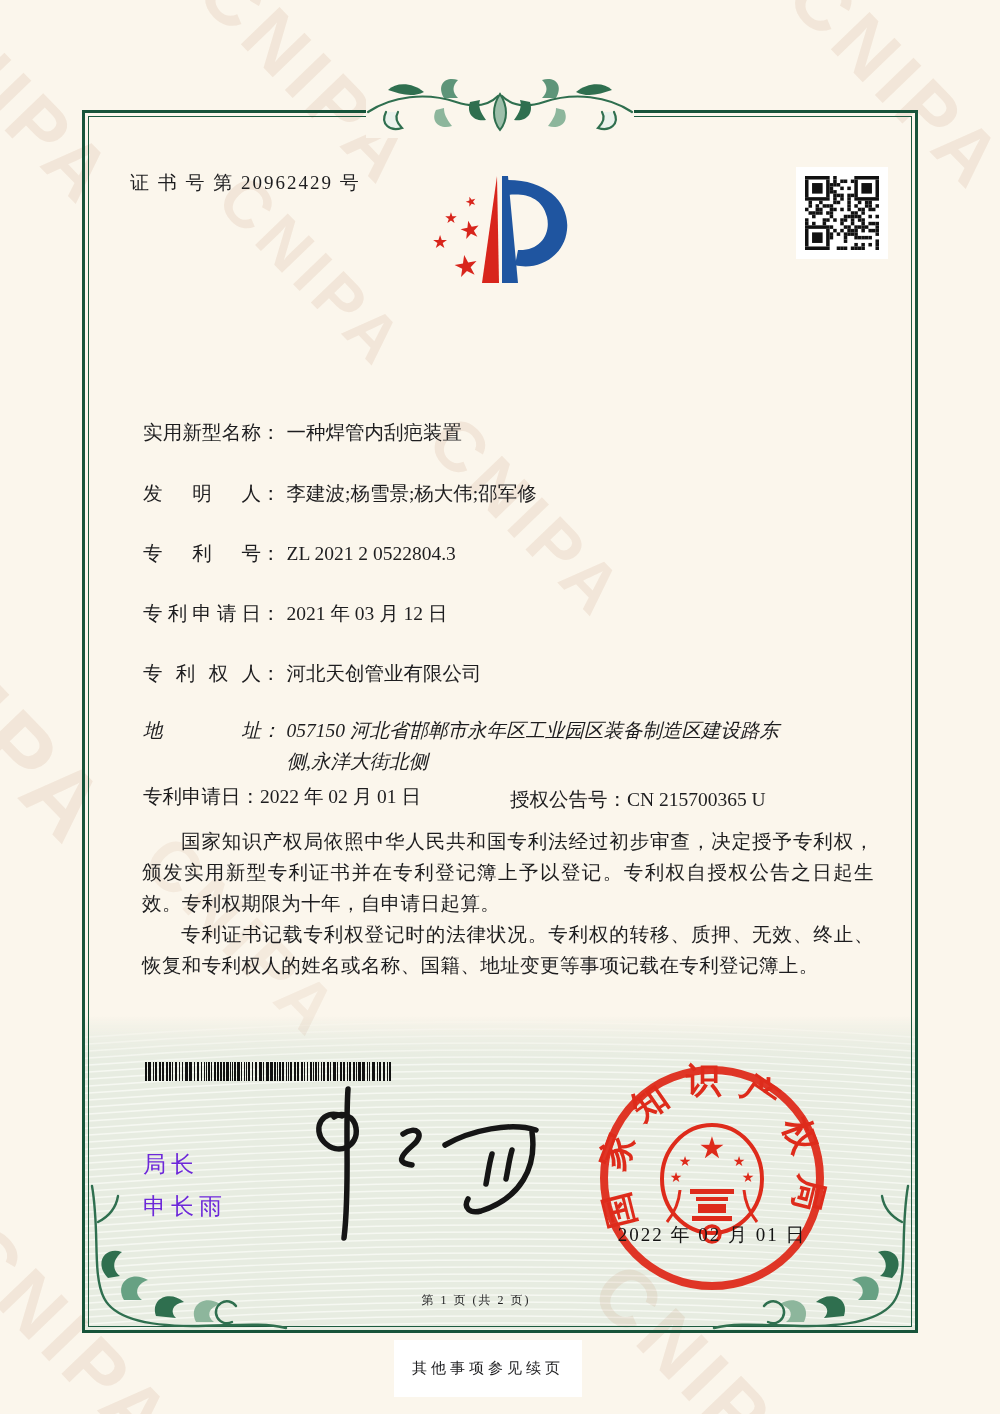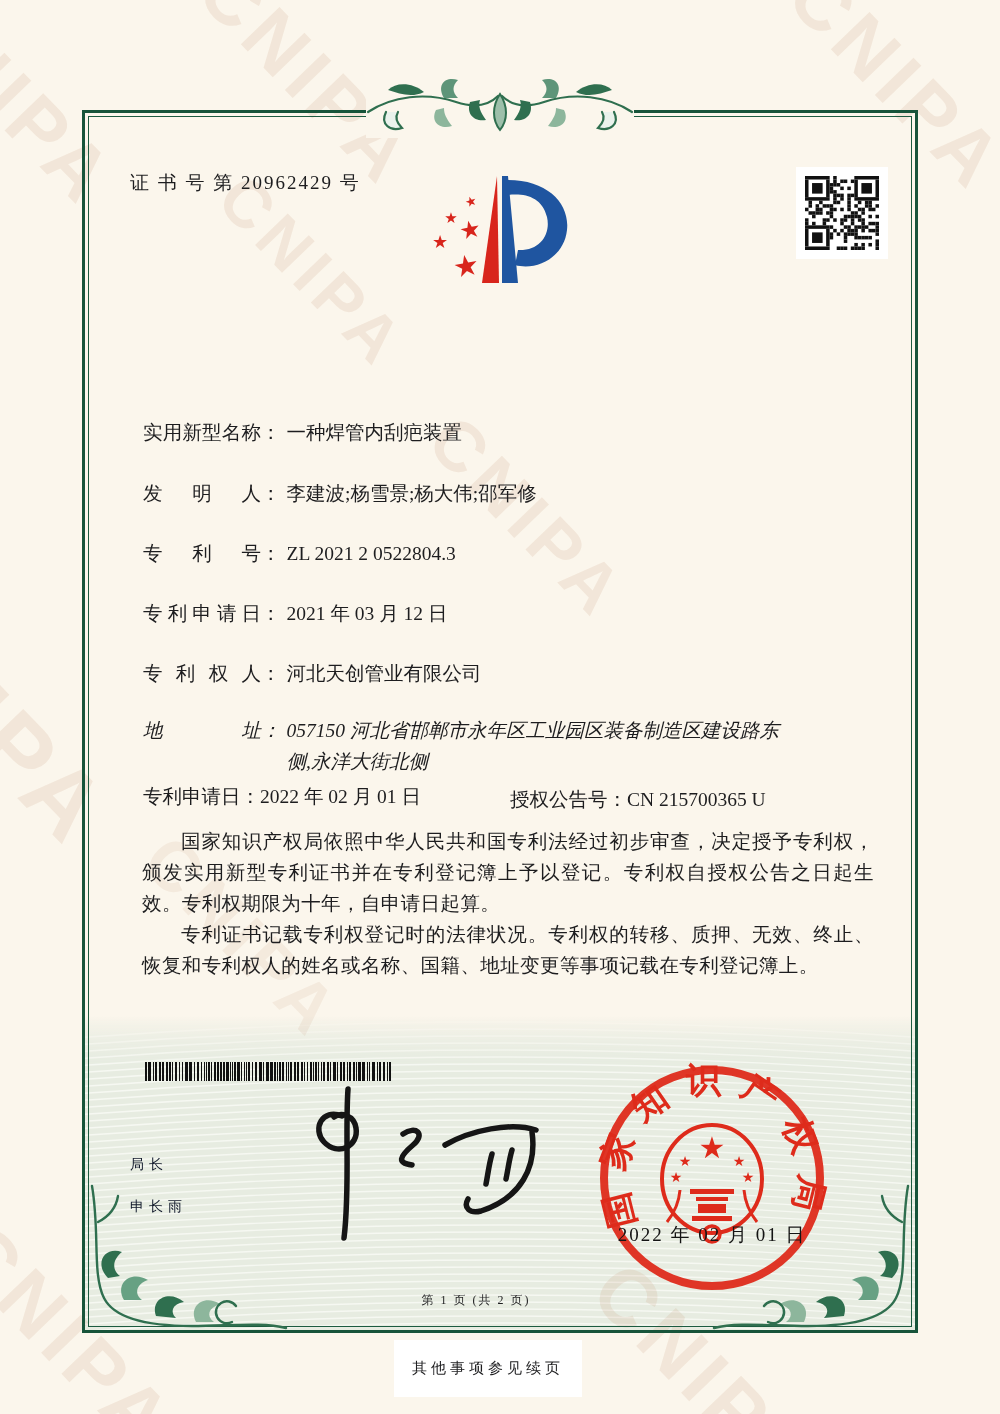--- a/index.html
+++ b/index.html
@@ -74,23 +74,23 @@
   .grant-row .inner{position:relative;}
   
   .body-text{
     position:absolute;left:142px;top:826px;width:732px;z-index:5;
     font-size:19.5px;line-height:31px;text-align:justify;
   }
   .body-text p{margin:0;text-indent:2em;letter-spacing:0.4px;}
   
   .barcode{position:absolute;left:145px;top:1062px;z-index:5;}
   .signer{
-    position:absolute;left:130px;top:1143px;z-index:5;
+    position:absolute;left:143px;top:1143px;z-index:5;
     font-family:"Liberation Sans","DejaVu Sans",sans-serif;
-    font-size:14px;letter-spacing:5px;line-height:42px;color:#0f172a;
+    font-size:23px;letter-spacing:5px;line-height:42px;color:#6d28d9;
   }
   .signature{position:absolute;left:295px;top:1082px;z-index:6;}
   .seal{position:absolute;left:596px;top:1062px;width:232px;height:232px;z-index:6;}
   .seal-ring-text{font-size:35px;font-weight:700;letter-spacing:17px;fill:#de2b1b;
     font-family:"Liberation Serif","DejaVu Serif",serif;}
   .seal-date{
     position:absolute;left:0;right:0;top:160px;text-align:center;z-index:7;
     font-size:19px;letter-spacing:2px;color:#141414;white-space:nowrap;
   }
   .page-num{position:absolute;left:58px;top:1292px;width:836px;text-align:center;font-size:12px;letter-spacing:2px;z-index:5;}

